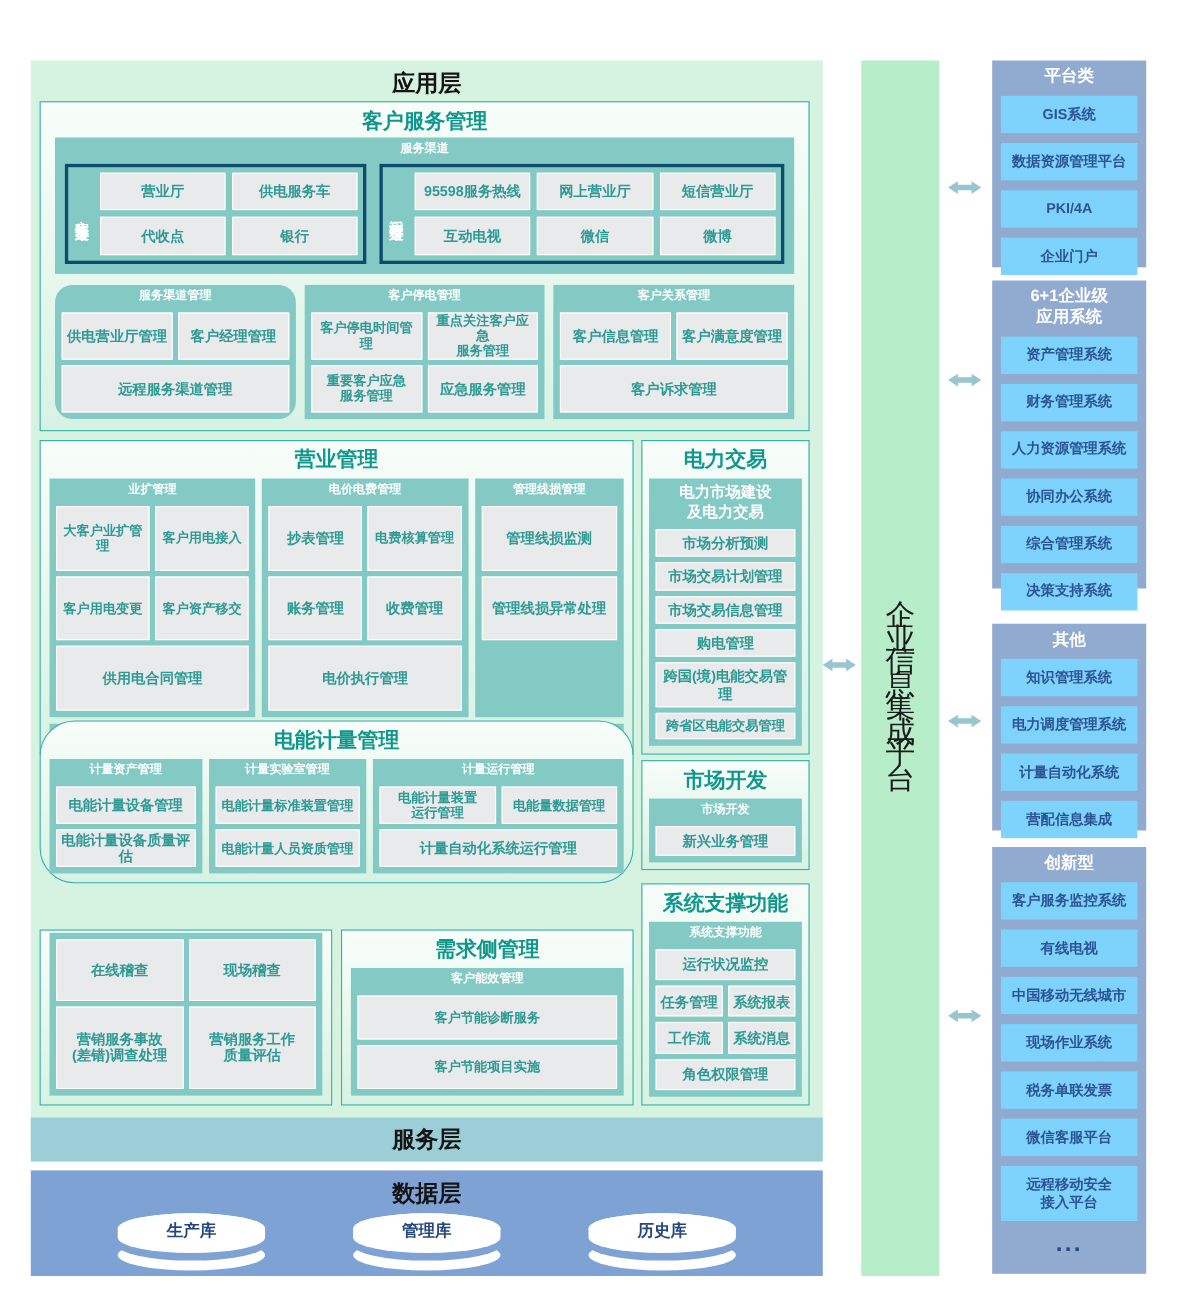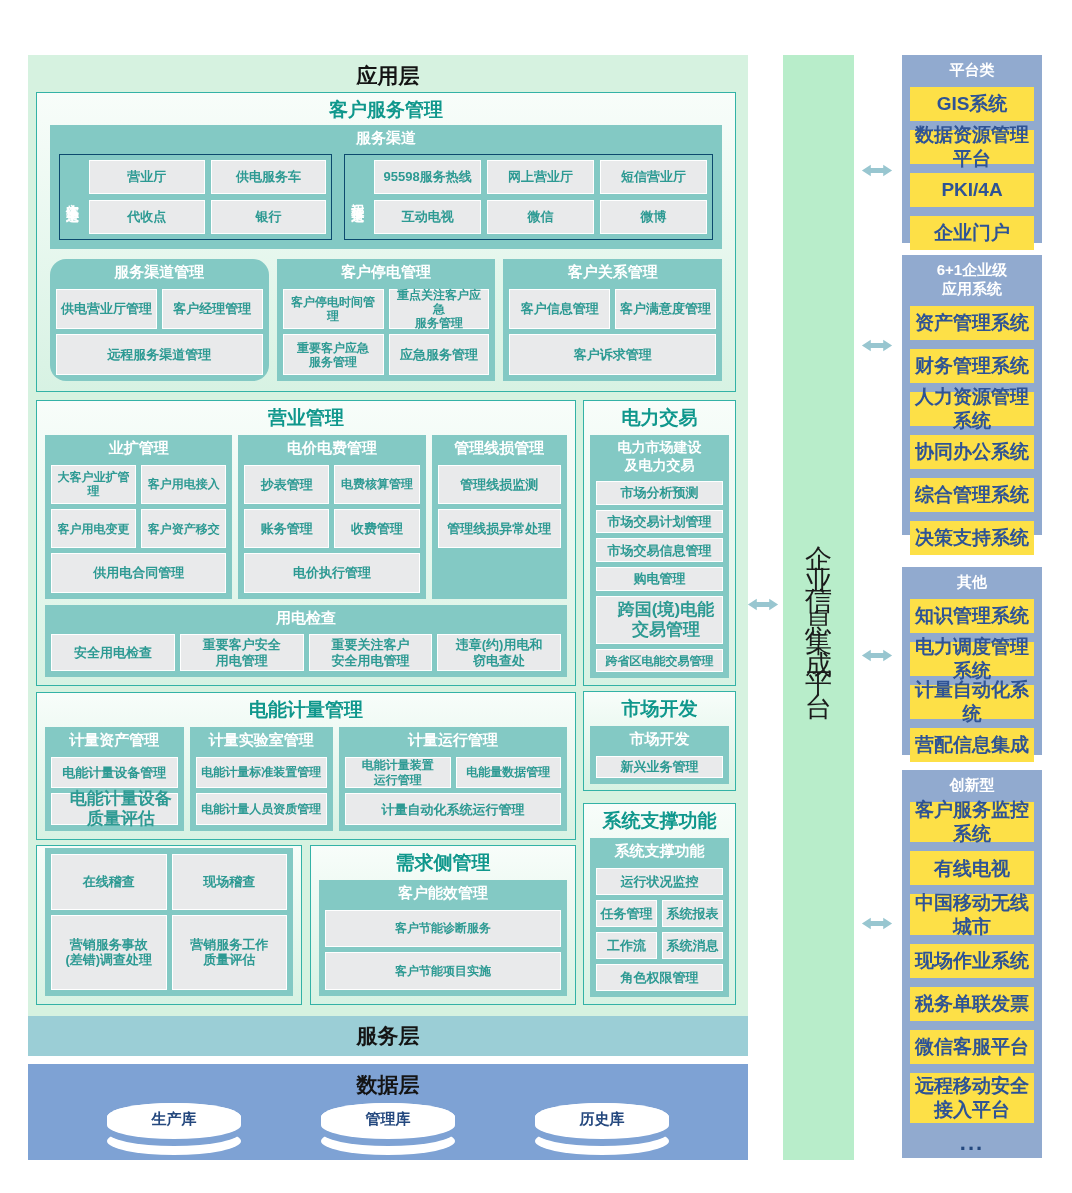--- a/index.html
+++ b/index.html
@@ -9,59 +9,59 @@
   }
   
   .abs{position:absolute;box-sizing:border-box;}
   .layer-title{font-size:21px;font-weight:bold;color:#141414;text-align:center;padding-top:7px;}
   .sec{position:absolute;box-sizing:border-box;border:1px solid #33b2a6;
        background:linear-gradient(180deg,#f8fdfa 0%,#d7f2e3 100%);
        display:flex;flex-direction:column;}
   .sec-title{color:#0f978c;font-weight:bold;font-size:19px;text-align:center;padding:4px 0 2px;flex:0 0 auto;}
   .sec-body{flex:1;display:flex;min-height:0;}
   .tblock{background:#83c9c4;display:flex;flex-direction:column;box-sizing:border-box;min-width:0;}
-  .theader{color:#ffffff;font-weight:bold;font-size:15px;text-align:center;padding:4px 2px 1px;
+  .theader{color:#ffffff;font-weight:bold;font-size:11px;text-align:center;padding:4px 2px 1px;
            line-height:1.25;white-space:pre-line;flex:0 0 auto;}
   .grid{display:grid;gap:5px;padding:6px;flex:1;min-height:0;}
   .cols1{grid-template-columns:1fr;}
   .cols2{grid-template-columns:1fr 1fr;}
   .cols3{grid-template-columns:1fr 1fr 1fr;}
   .cols4{grid-template-columns:1fr 1fr 1fr 1fr;}
   .rows2{grid-template-rows:repeat(2,1fr);}
   .rows3{grid-template-rows:repeat(3,1fr);}
   .span2{grid-column:span 2;}
   .item{background:#e9eaeb;border:1px solid #ffffff;color:#2d9a93;font-weight:bold;font-size:13px;
         display:flex;align-items:center;justify-content:center;text-align:center;
         line-height:1.18;white-space:pre-line;padding:2px;min-width:0;min-height:0;}
   .sm{font-size:12px;}
-  .xs{font-size:17px;padding-left:15px;}
+  .xs{font-size:13px;}
   
   .chan-wrap{display:flex;gap:12px;padding:5px 9px 9px;flex:1;}
-  .chan-group{border:1px solid #0c4a6e;display:flex;box-sizing:border-box;}
+  .chan-group{border:3px solid #0c4a6e;display:flex;box-sizing:border-box;}
   .chan-label{color:#ffffff;font-weight:bold;font-size:13px;writing-mode:vertical-lr;
               text-align:center;width:24px;display:flex;align-items:center;justify-content:center;
               letter-spacing:2px;flex:0 0 24px;}
   .chan-grid{flex:1;display:grid;gap:6px;padding:5px;}
   
   #service-layer{left:28px;top:1016px;width:720px;height:40px;background:#9bced6;}
   #service-layer .layer-title{padding-top:6px;}
   #data-layer{left:28px;top:1064px;width:720px;height:96px;background:#7ea2d4;}
   .cyl-row{display:flex;justify-content:center;gap:76px;margin-top:2px;}
   .cyl text{font-family:"Liberation Sans","DejaVu Sans",sans-serif;font-size:15px;font-weight:bold;fill:#24487e;}
   
   #platform-bar{left:783px;top:55px;width:71px;height:1105px;background:#b8edca;
       display:flex;align-items:center;justify-content:center;}
   #platform-bar .vtext{writing-mode:vertical-lr;font-size:27px;color:#1b1b1b;
       letter-spacing:21px;text-align:center;}
   
   .rsec{position:absolute;box-sizing:border-box;left:902px;width:140px;background:#91aacf;
         display:flex;flex-direction:column;padding:0 8px 8px;}
   .rheader{color:#ffffff;font-weight:bold;font-size:15px;text-align:center;padding:6px 0 7px;
            line-height:1.25;white-space:pre-line;flex:0 0 auto;}
-  .ritem{background:#fde047;color:#2e5395;font-weight:bold;font-size:19px;min-height:30px;
+  .ritem{background:#7dd3fc;color:#2e5395;font-weight:bold;font-size:13px;min-height:30px;
          display:flex;align-items:center;justify-content:center;text-align:center;
          line-height:1.25;white-space:pre-line;margin-bottom:9px;padding:2px;}
   .ritem:last-child{margin-bottom:0;}
   .rmore{color:#24487e;font-weight:bold;font-size:22px;text-align:center;letter-spacing:2px;line-height:14px;margin-top:4px;}
   
   .harrow{position:absolute;width:32px;height:15px;}
   .harrow svg{display:block;width:100%;height:100%;}
 </style>
 </head>
 <body>
@@ -158,29 +158,20 @@
         <div class="tblock" style="flex:136 1 0;">
           <div class="theader">管理线损管理</div>
           <div class="grid cols1 rows3">
             <div class="item">管理线损监测</div>
             <div class="item">管理线损异常处理</div>
           </div>
         </div>
       </div>
       <div class="tblock" style="margin-top:6px;flex:1;">
         <div class="theader">用电检查</div>
-        <div class="grid cols4">
-          <div class="item">安全用电检查</div>
-          <div class="item">重要客户安全
-用电管理</div>
-          <div class="item">重要关注客户
-安全用电管理</div>
-          <div class="item">违章(约)用电和
-窃电查处</div>
-        </div>
       </div>
     </div>
   </div>
 
   <div class="sec" style="left:555px;top:345px;width:153px;height:286px;">
     <div class="sec-title">电力交易</div>
     <div class="sec-body" style="padding:2px 6px 7px;">
       <div class="tblock" style="flex:1;">
         <div class="theader" style="font-size:14px;">电力市场建设
 及电力交易</div>
@@ -189,21 +180,21 @@
           <div class="item">市场交易计划管理</div>
           <div class="item">市场交易信息管理</div>
           <div class="item">购电管理</div>
           <div class="item xs">跨国(境)电能交易管理</div>
           <div class="item sm">跨省区电能交易管理</div>
         </div>
       </div>
     </div>
   </div>
 
-  <div class="sec" style="left:8px;top:637px;width:540px;height:148px;">
+  <div class="sec" style="left:8px;top:600px;width:540px;height:148px;border-radius:32px;">
     <div class="sec-title">电能计量管理</div>
     <div class="sec-body" style="gap:6px;padding:2px 8px 8px;">
       <div class="tblock" style="flex:141 1 0;">
         <div class="theader">计量资产管理</div>
         <div class="grid cols1 rows2">
           <div class="item">电能计量设备管理</div>
           <div class="item xs">电能计量设备质量评估</div>
         </div>
       </div>
       <div class="tblock" style="flex:146 1 0;">

